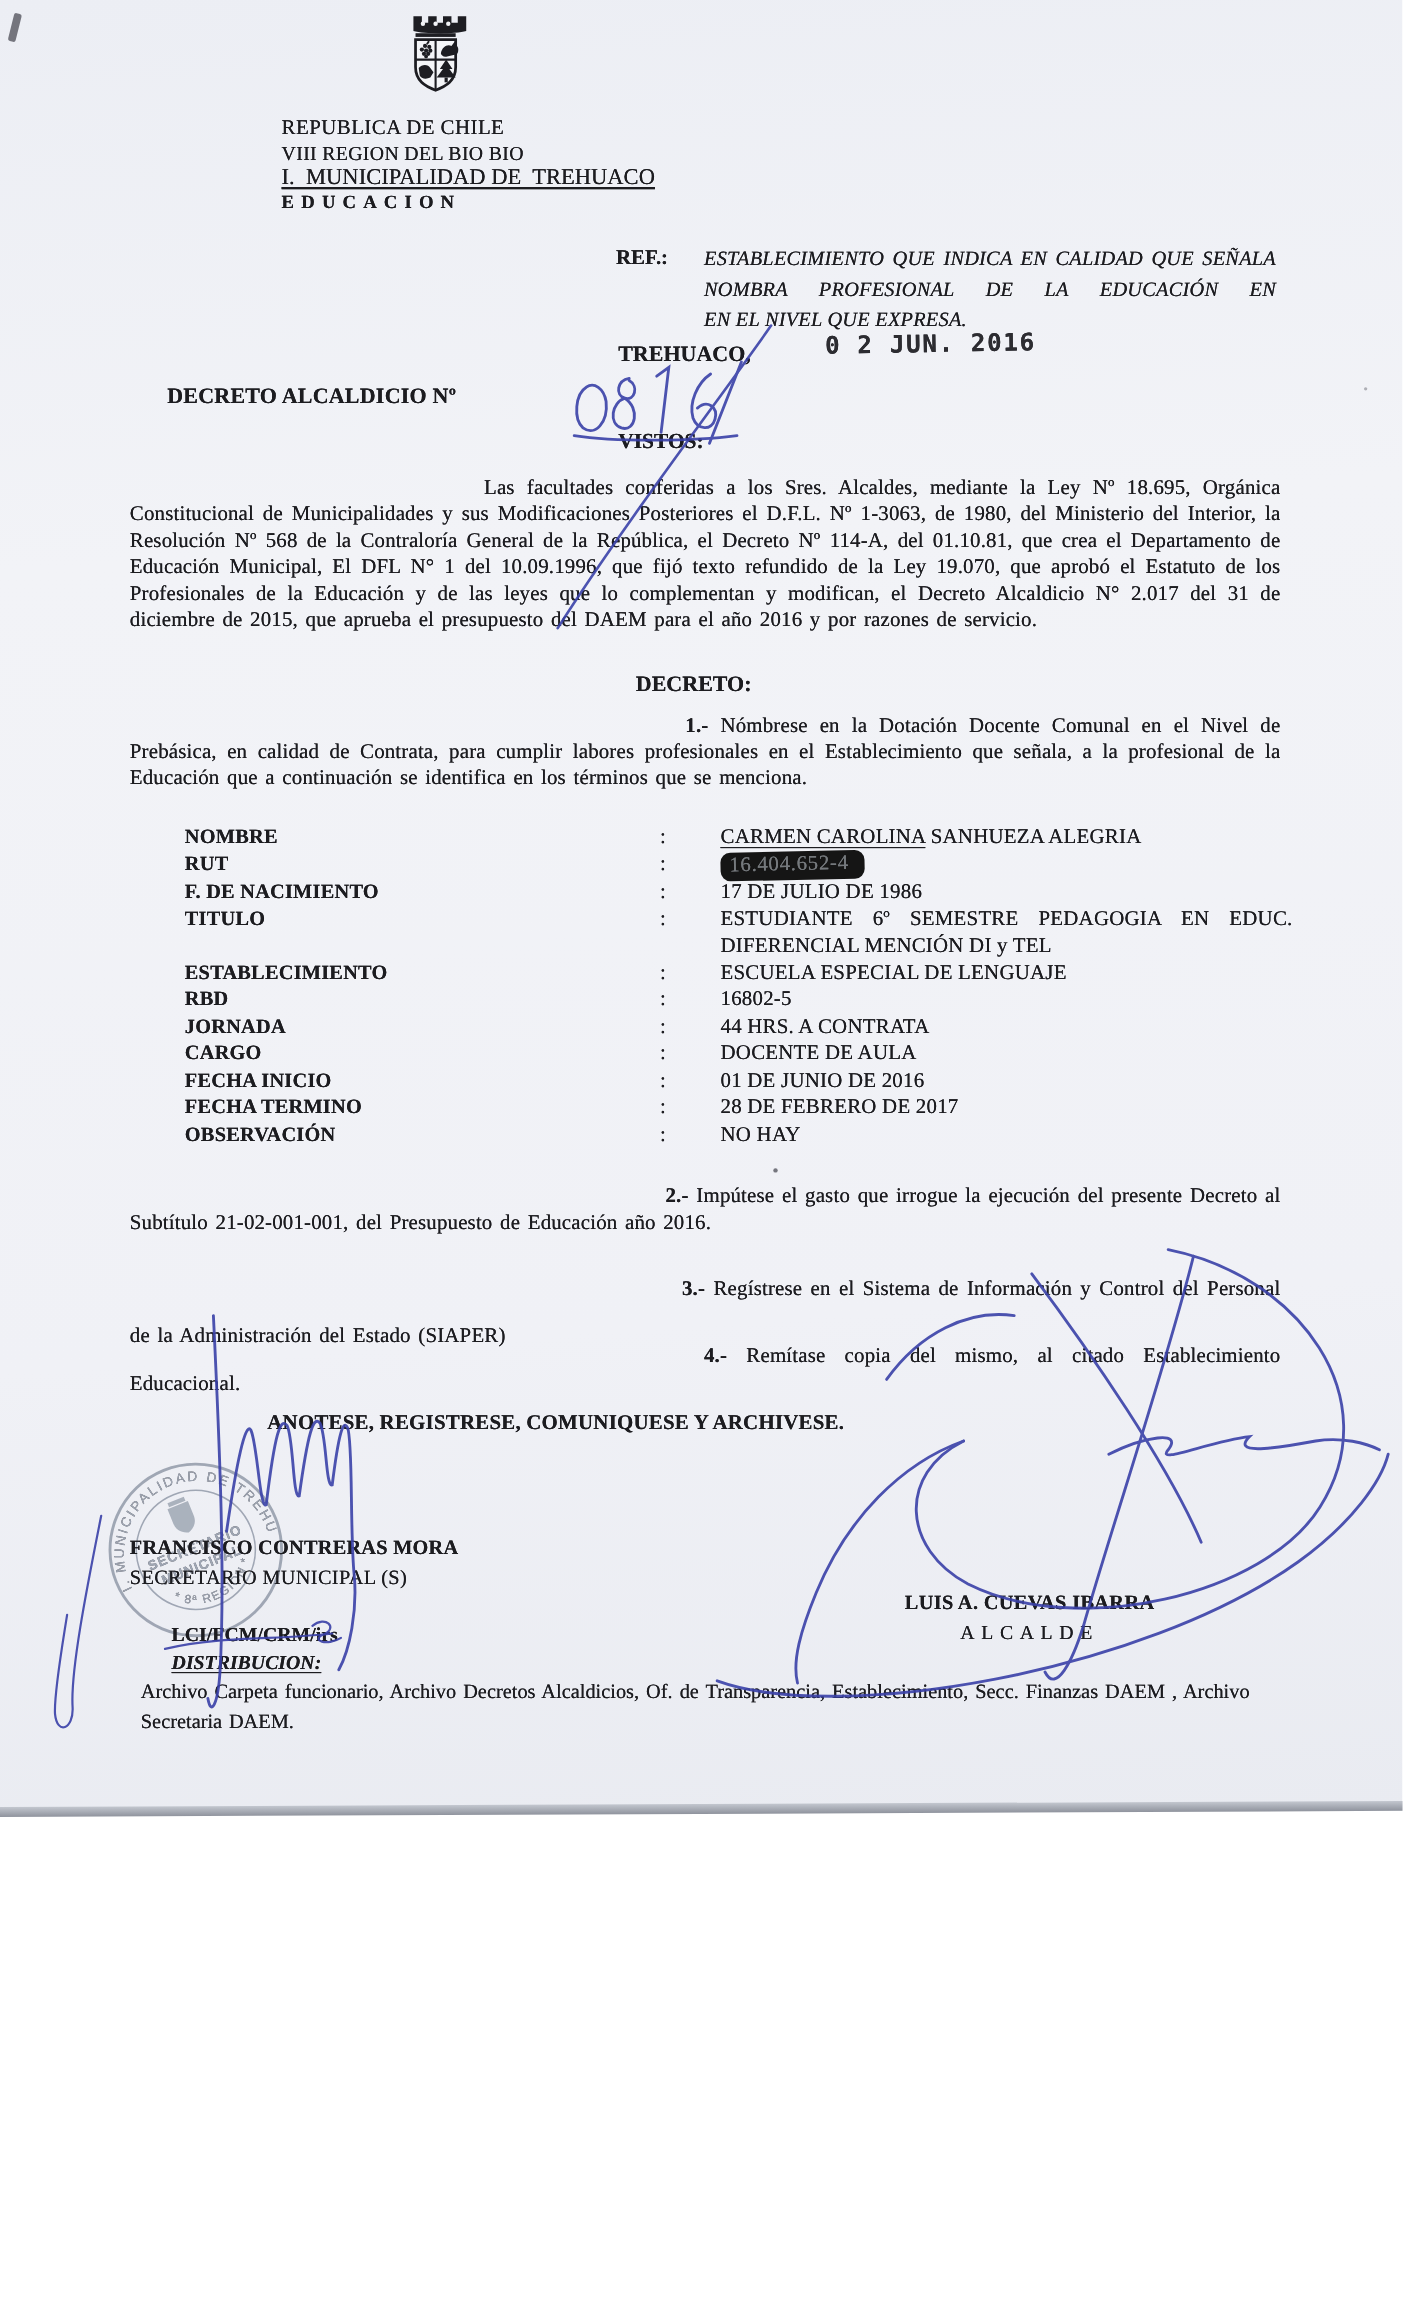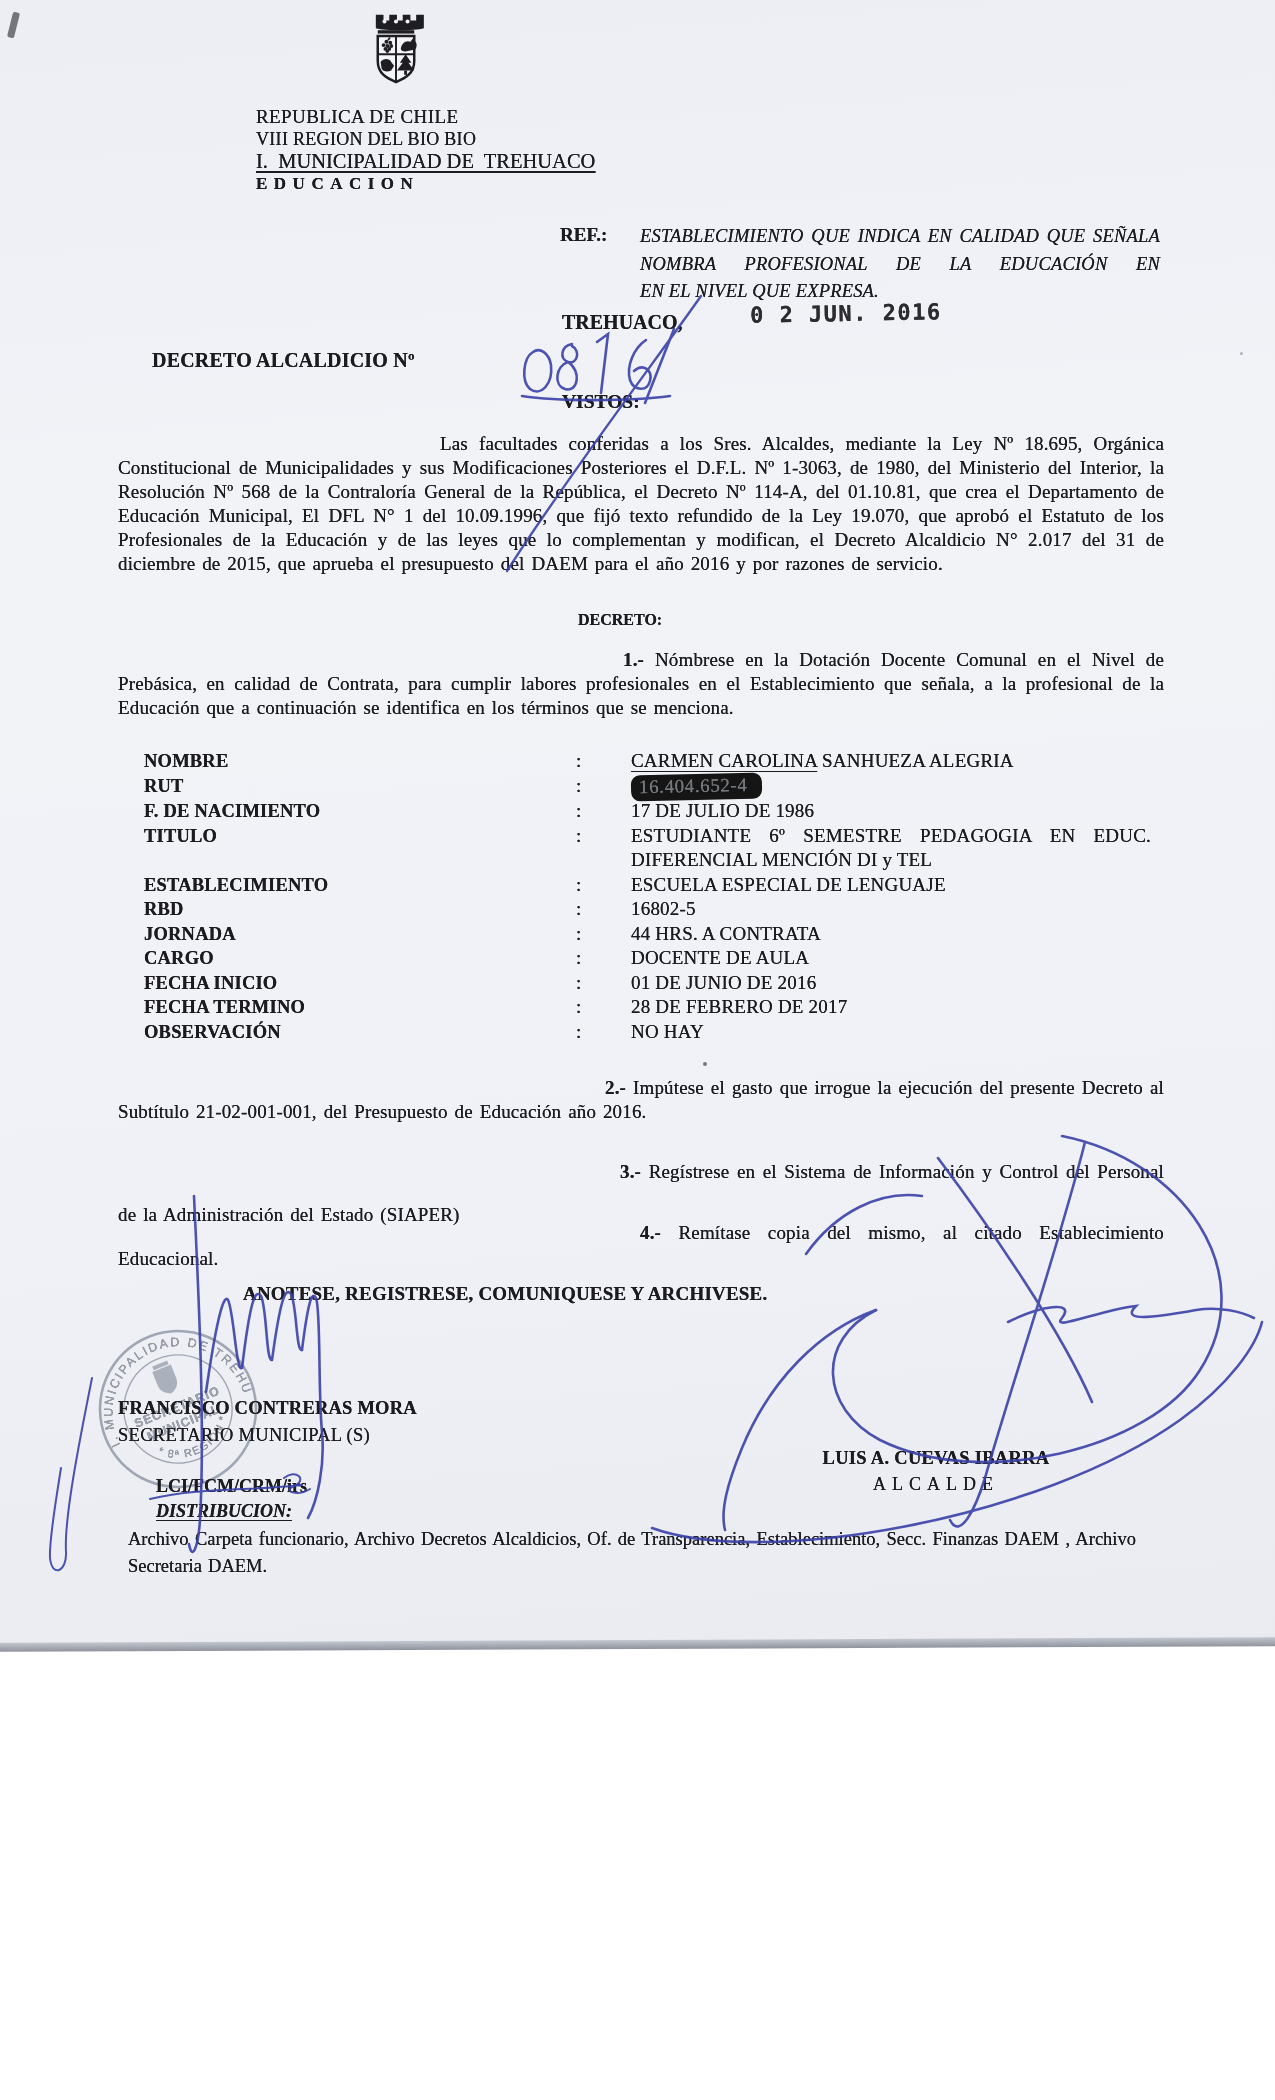--- a/index.html
+++ b/index.html
@@ -32,35 +32,35 @@
   .jlast{text-align:justify;text-align-last:justify;}
   
   .place{left:562px;top:311px;font-size:20px;font-weight:bold;}
   .datestamp{
     left:750px;top:301px;font-family:"DejaVu Sans Mono","DejaVu Sans",monospace;
     font-weight:bold;font-size:22px;letter-spacing:1.5px;color:#2c2c31;
     transform:rotate(-1deg);
   }
   .decree-label{left:152px;top:349px;font-size:20px;font-weight:bold;letter-spacing:.2px;}
   .vistos-label{left:562px;top:391px;font-size:19.5px;font-weight:bold;}
-  .decreto-label{left:578px;top:611px;font-size:16px;font-weight:bold;}
+  .decreto-label{left:578px;top:611px;font-size:20px;font-weight:bold;}
   .closing{left:243px;top:1283px;font-size:19px;font-weight:bold;letter-spacing:.2px;text-align:center;}
   
   .para{
     position:absolute;left:118px;width:1046px;font-size:19px;line-height:24px;
     text-align:justify;word-spacing:2px;letter-spacing:.15px;
   }
   .para .pnum{font-weight:bold;}
   .p-vistos{top:432px;text-indent:322px;}
   .p-1{top:648px;text-indent:505px;}
   .p-2{top:1076px;text-indent:487px;}
   .p-3{top:1150px;text-indent:502px;line-height:43px;}
   .p-4{top:1220px;text-indent:522px;line-height:26px;}
   
-  .itable{position:absolute;left:144px;top:749px;width:1010px;font-size:19px;line-height:24.5px;}
+  .itable{position:absolute;left:168px;top:749px;width:1010px;font-size:19px;line-height:24.5px;}
   .irow{display:flex;align-items:flex-start;}
   .ilbl{width:432px;font-weight:bold;font-size:18.5px;letter-spacing:.2px;flex:none;}
   .icolon{width:55px;flex:none;}
   .ival{width:520px;flex:none;letter-spacing:.2px;}
   .ival .jlast{width:520px;}
   .ul{text-decoration:underline;text-underline-offset:3.5px;}
   .redact{
     display:inline-block;background:#151515;color:#75797d;
     padding:0 14px 1px 8px;border-radius:9px;transform:rotate(-1.2deg);
     letter-spacing:.6px;

